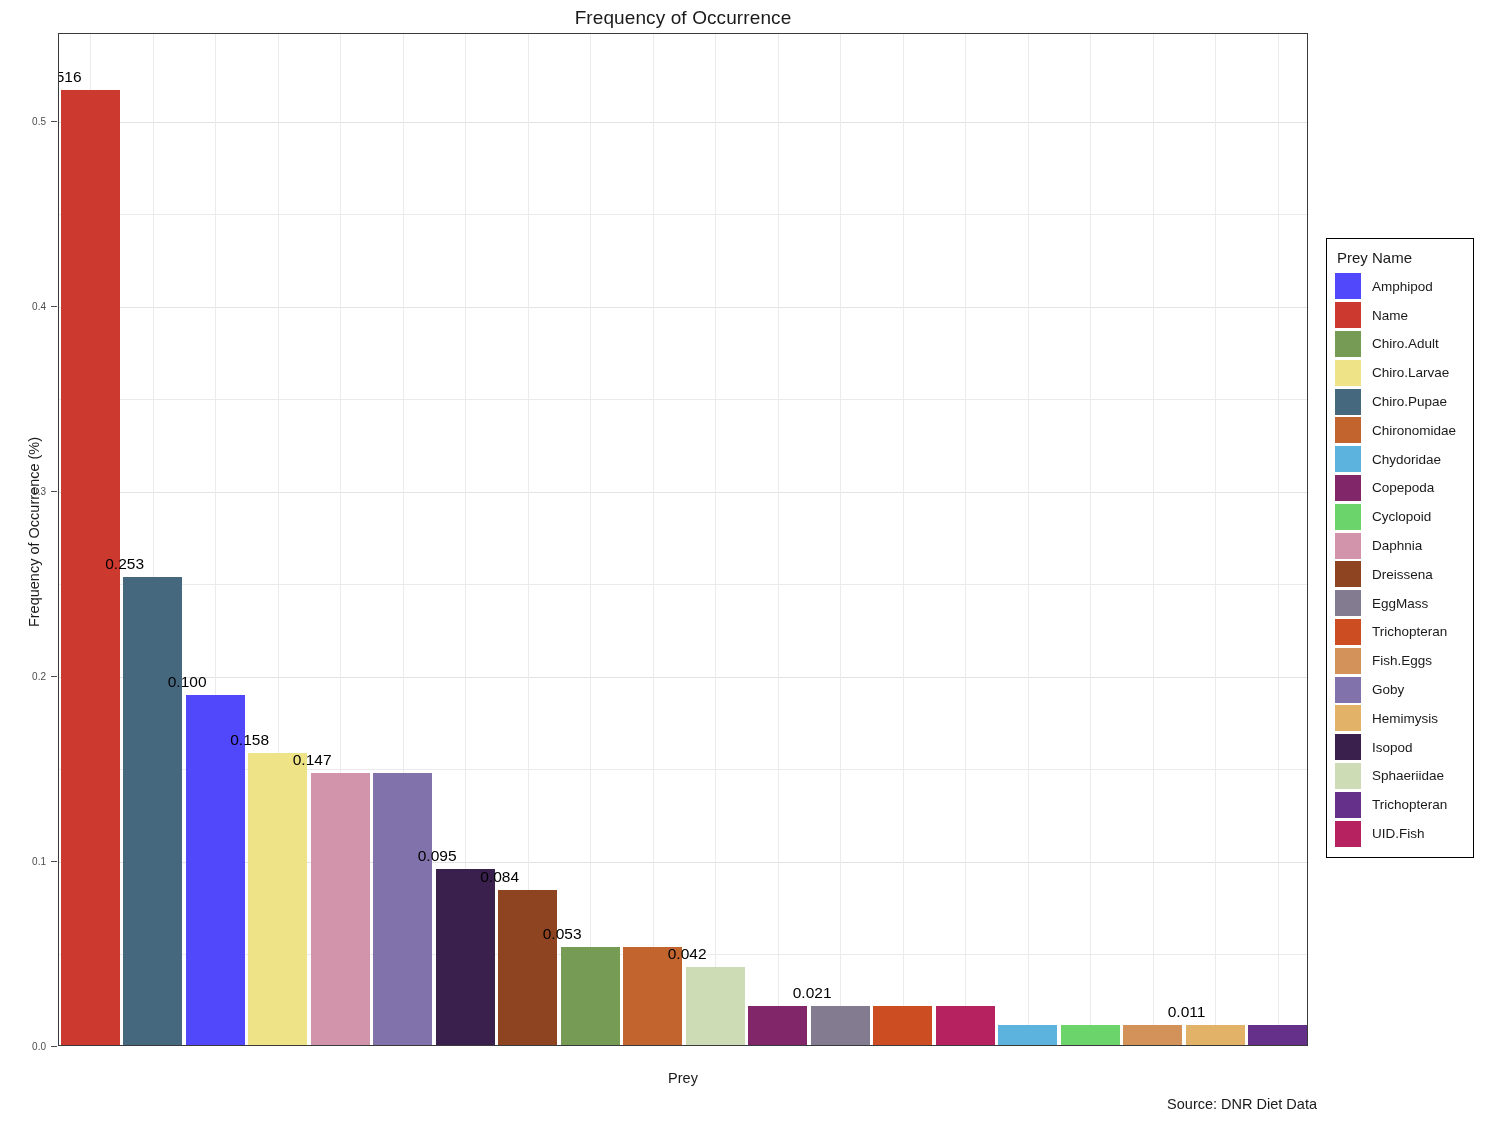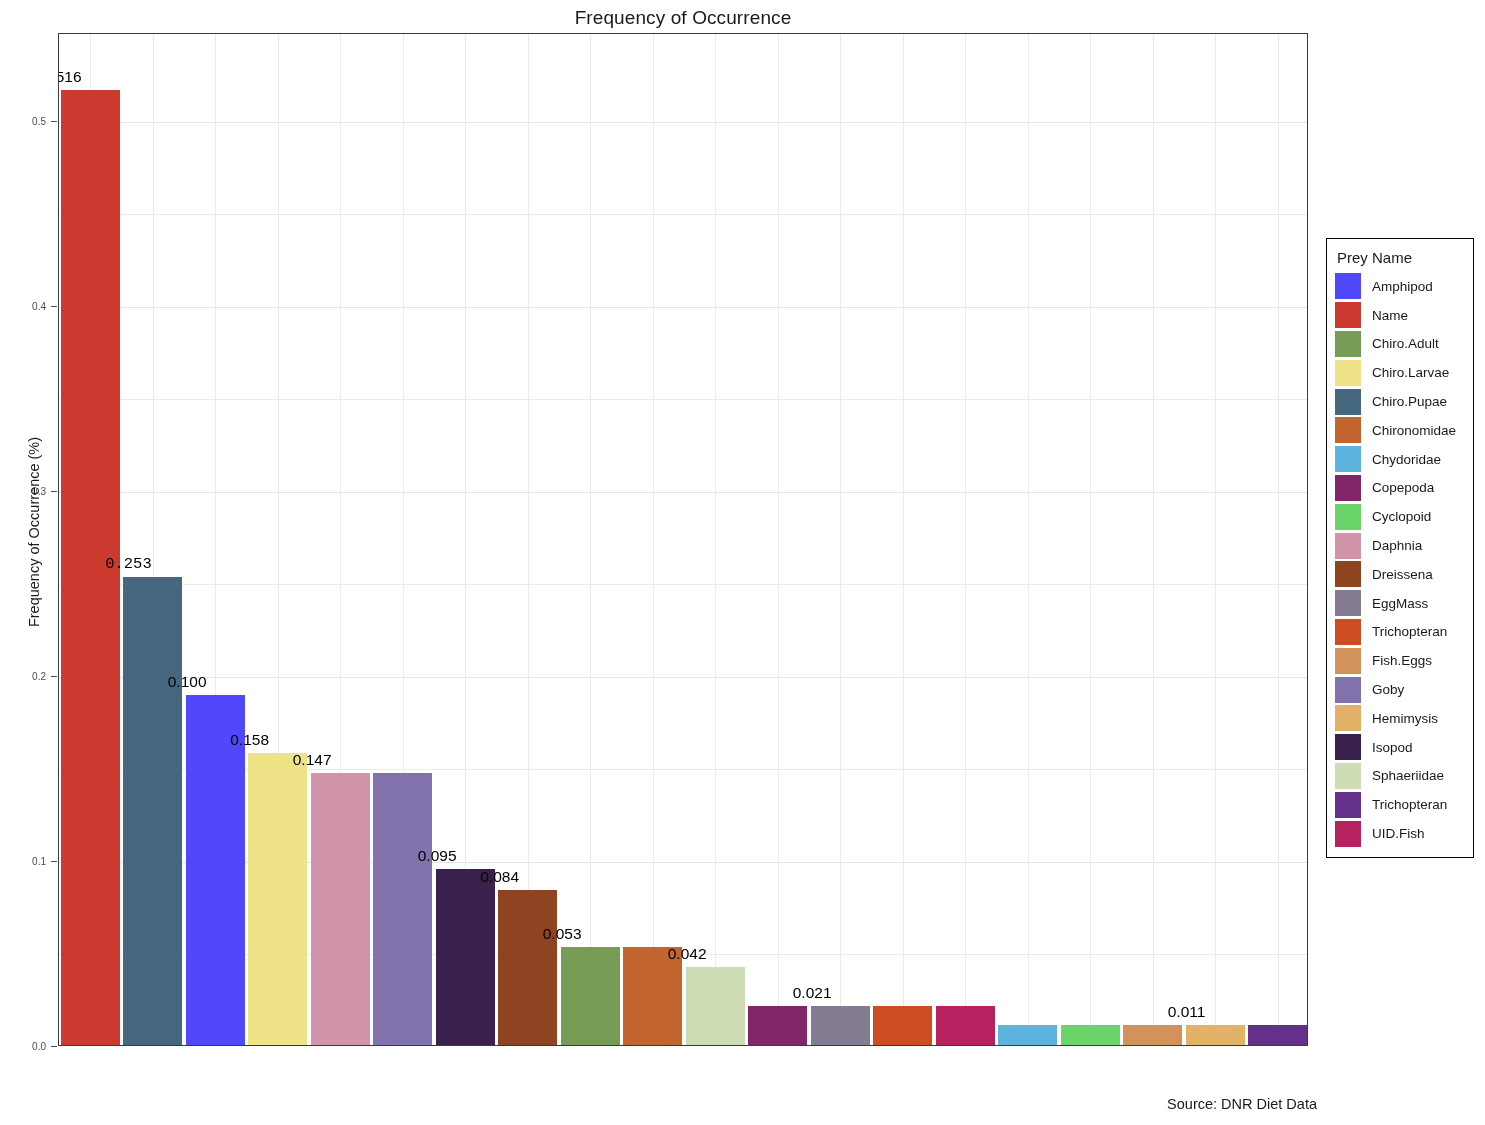--- a/index.html
+++ b/index.html
@@ -220,21 +220,21 @@
       <div class="gridline-v" style="left: 844px;"></div>
       <div class="gridline-v" style="left: 906px;"></div>
       <div class="gridline-v" style="left: 969px;"></div>
       <div class="gridline-v" style="left: 1031px;"></div>
       <div class="gridline-v" style="left: 1094px;"></div>
       <div class="gridline-v" style="left: 1156px;"></div>
       <div class="gridline-v" style="left: 1219px;"></div>
       <div class="bar" title="Byths: 0.516" style="left: 1.71875px; width: 59.0625px; height: 954.892px; background: rgb(204, 58, 47);"></div>
       <div class="bar-label" style="left: -16.2812px; width: 95.0625px; top: 34.1078px;">0.516</div>
       <div class="bar" title="Chiro.Pupae: 0.253" style="left: 64.2188px; width: 59.0625px; height: 468.193px; background: rgb(70, 104, 127);"></div>
-      <div class="bar-label" style="left: 46.2188px; width: 95.0625px; top: 520.807px; font-family: Liberation Mono, monospace;">0.253</div>
+      <div class="bar-label" style="left: 46.2188px; width: 95.0625px; top: 520.807px;">0.253</div>
       <div class="bar" title="Amphipod: 0.189" style="left: 126.719px; width: 59.0625px; height: 349.757px; background: rgb(81, 72, 251);"></div>
       <div class="bar-label" style="left: 108.719px; width: 95.0625px; top: 639.243px;">0.100</div>
       <div class="bar" title="Chiro.Larvae: 0.158" style="left: 189.219px; width: 59.0625px; height: 292.389px; background: rgb(239, 227, 136);"></div>
       <div class="bar-label" style="left: 171.219px; width: 95.0625px; top: 696.611px;">0.158</div>
       <div class="bar" title="Daphnia: 0.147" style="left: 251.719px; width: 59.0625px; height: 272.033px; background: rgb(210, 148, 170);"></div>
       <div class="bar-label" style="left: 233.719px; width: 95.0625px; top: 716.967px;">0.147</div>
       <div class="bar" title="Goby: 0.147" style="left: 314.219px; width: 59.0625px; height: 272.033px; background: rgb(130, 114, 172);"></div>
       <div class="bar" title="Isopod: 0.095" style="left: 376.719px; width: 59.0625px; height: 175.804px; background: rgb(57, 32, 77);"></div>
       <div class="bar-label" style="left: 358.719px; width: 95.0625px; top: 813.196px;">0.095</div>
       <div class="bar" title="Dreissena: 0.084" style="left: 439.219px; width: 59.0625px; height: 155.448px; background: rgb(142, 68, 32);"></div>
@@ -250,20 +250,21 @@
       <div class="bar" title="Eurycercidae: 0.021" style="left: 814.219px; width: 59.0625px; height: 38.8619px; background: rgb(204, 77, 33);"></div>
       <div class="bar" title="UID.Fish: 0.021" style="left: 876.719px; width: 59.0625px; height: 38.8619px; background: rgb(182, 34, 96);"></div>
       <div class="bar" title="Chydoridae: 0.011" style="left: 939.219px; width: 59.0625px; height: 20.3562px; background: rgb(92, 179, 222);"></div>
       <div class="bar" title="Cyclopoid: 0.011" style="left: 1001.72px; width: 59.0625px; height: 20.3562px; background: rgb(107, 212, 107);"></div>
       <div class="bar" title="Fish.Eggs: 0.011" style="left: 1064.22px; width: 59.0625px; height: 20.3562px; background: rgb(212, 146, 91);"></div>
       <div class="bar" title="Hemimysis: 0.011" style="left: 1126.72px; width: 59.0625px; height: 20.3562px; background: rgb(227, 178, 105);"></div>
       <div class="bar-label" style="left: 1108.72px; width: 95.0625px; top: 968.644px;">0.011</div>
       <div class="bar" title="Trichopteran: 0.011" style="left: 1189.22px; width: 59.0625px; height: 20.3562px; background: rgb(101, 48, 137);"></div>
     </div>
 
+  <div id="x-axis-title">Prey</div>
 
   <div id="caption">Source: DNR Diet Data</div>
 
   <div id="legend">
     <div id="legend-title">Prey Name</div>
     <div id="legend-items">
         <div class="legend-item">
           <span class="legend-swatch" style="background: rgb(81, 72, 251);"></span>
           <span class="legend-label">Amphipod</span>
         </div>

